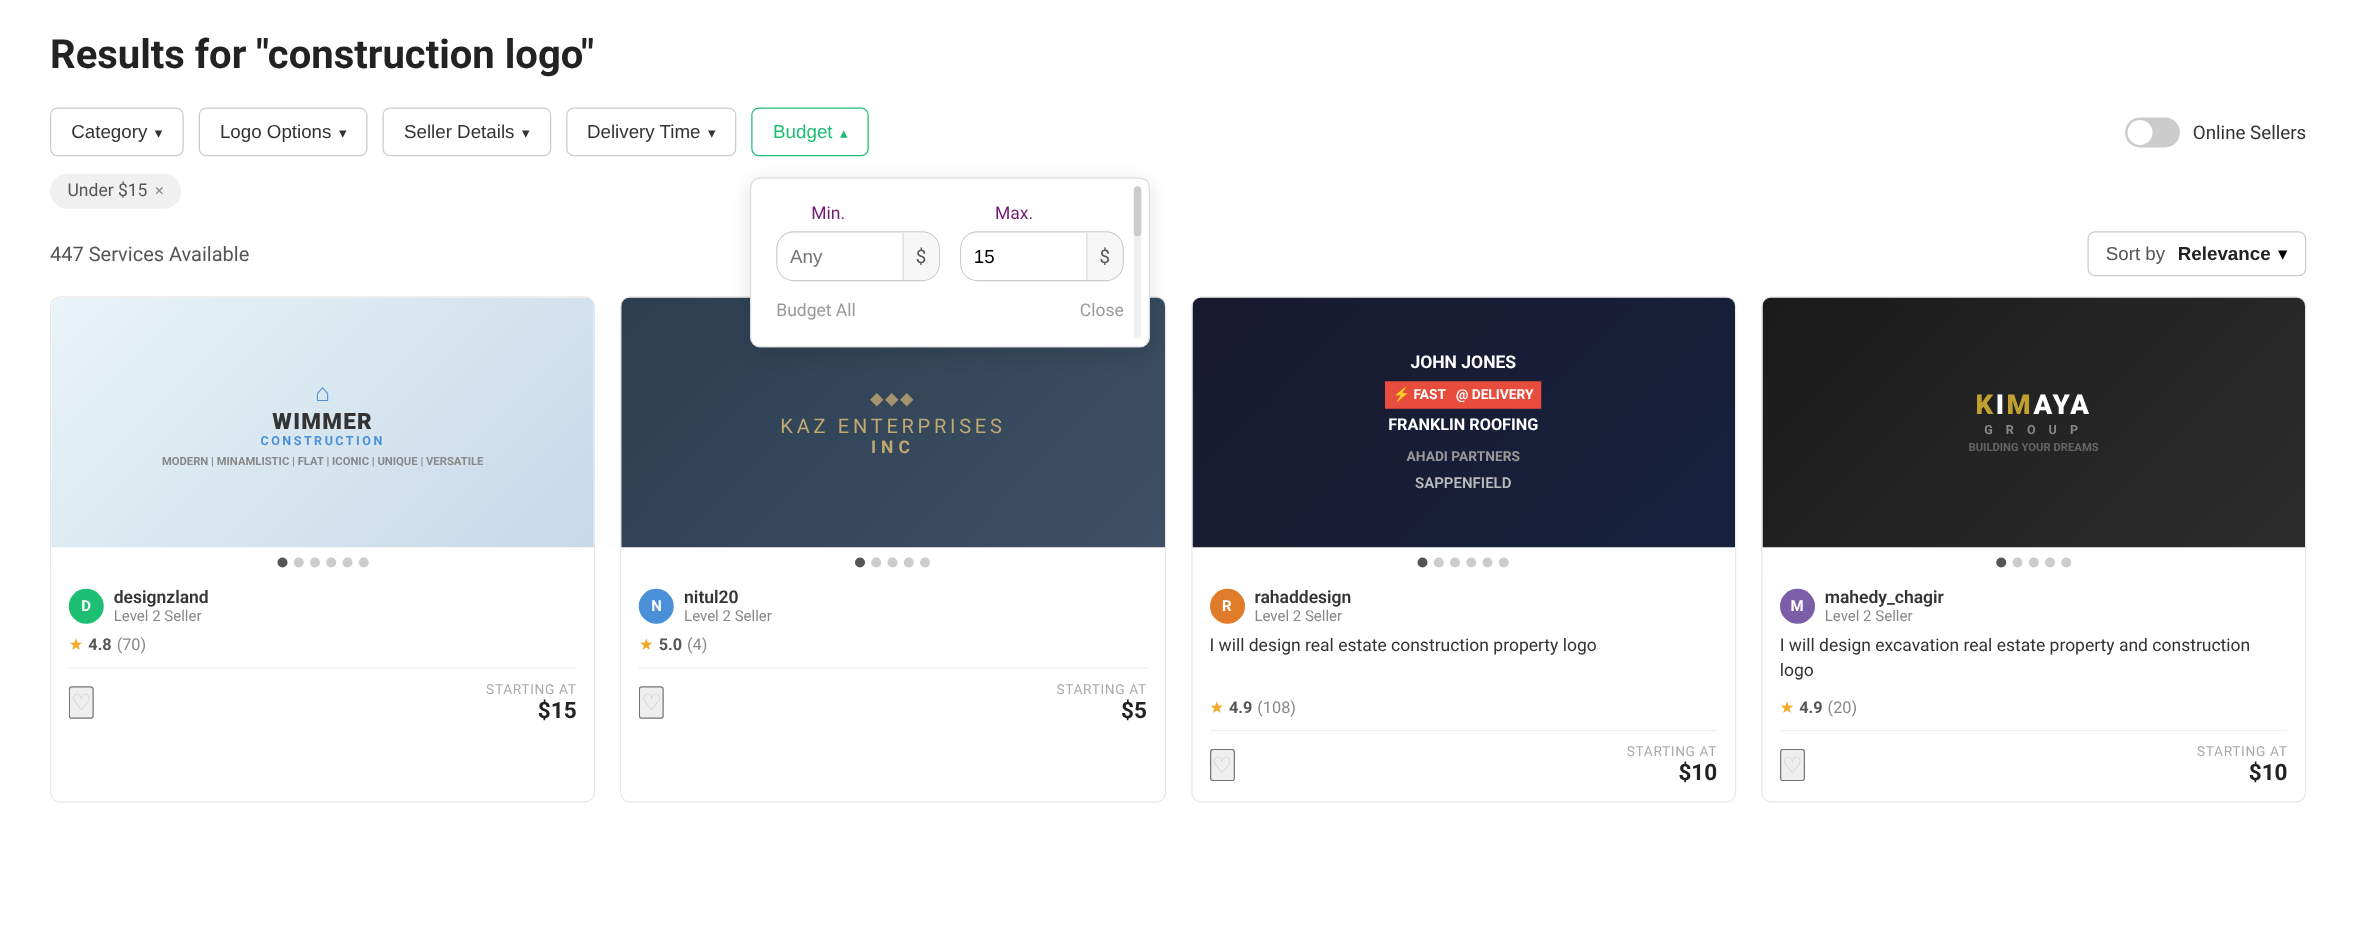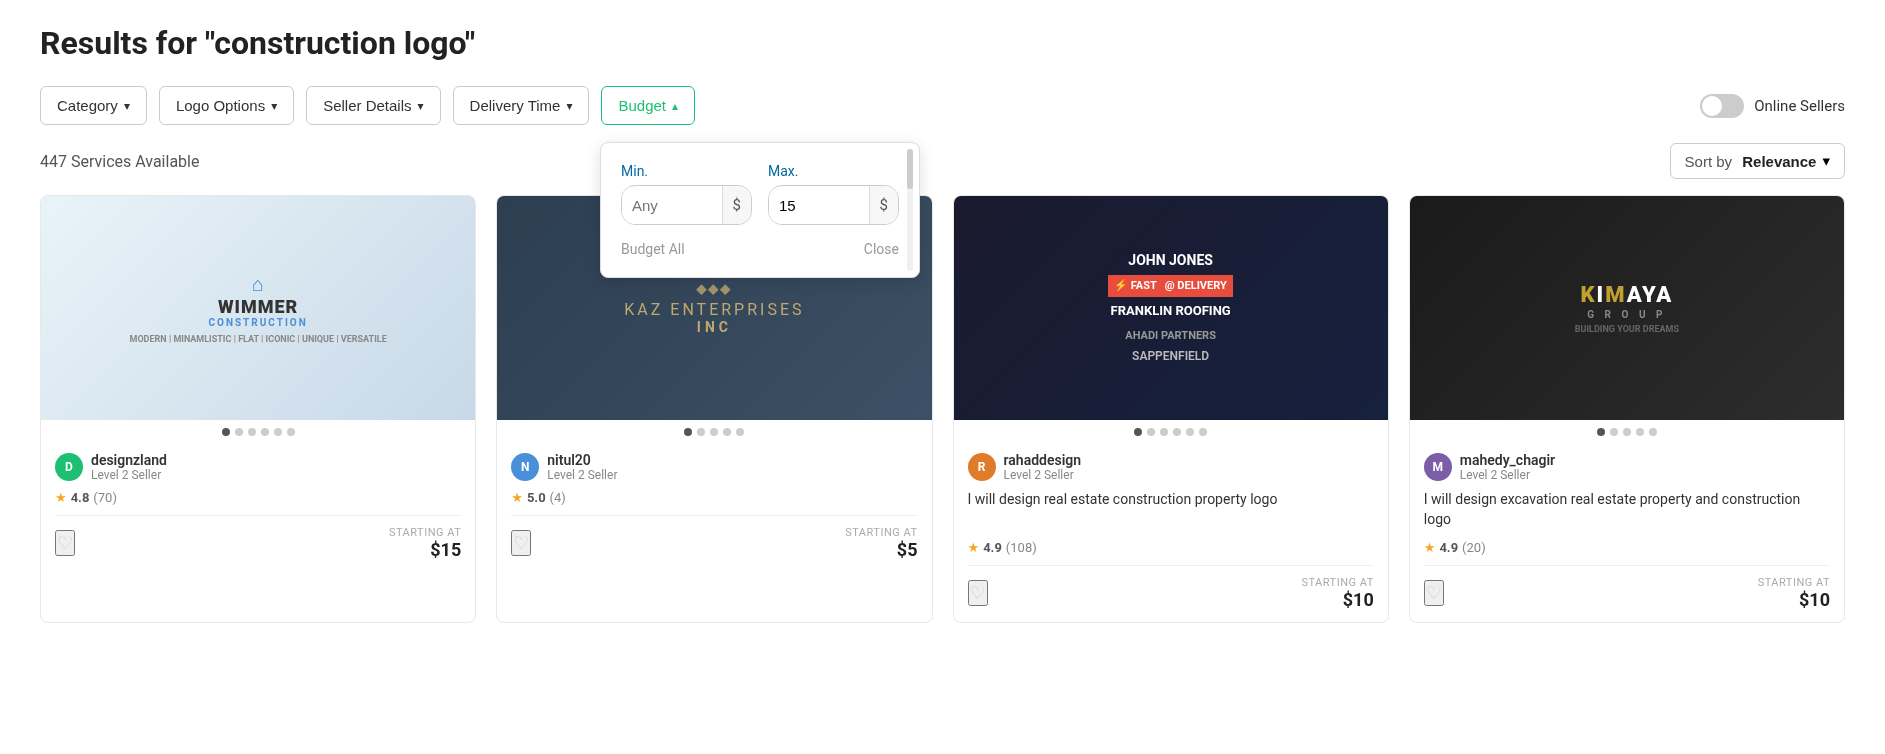--- a/index.html
+++ b/index.html
@@ -42,35 +42,35 @@
     .sort-btn span.value { font-weight: 700; color: #222; }
     
     .budget-dropdown {
       position: absolute; top: 56px; left: 560px; z-index: 100;
       background: #fff; border: 1px solid #ddd; border-radius: 8px;
       width: 320px; box-shadow: 0 4px 16px rgba(0,0,0,0.12);
       padding: 20px;
     }
     .budget-dropdown .row { display: flex; gap: 16px; margin-bottom: 16px; }
     .budget-col { flex: 1; }
-    .budget-col label { font-size: 14px; color: #0369a1; display: block; margin-bottom: 6px; }
+    .budget-col label { font-size: 14px; color: #701a75; display: block; margin-bottom: 6px; margin-left: 28px; }
     .budget-input-wrap {
       display: flex; align-items: center; border: 1.5px solid #ccc; border-radius: 14px; overflow: hidden;
     }
     .budget-input-wrap input {
       border: none; outline: none; padding: 10px 10px; font-size: 15px; width: 100%;
     }
     .budget-input-wrap .dollar { padding: 10px 10px; background: #f7f7f7; color: #555; font-size: 15px; border-left: 1px solid #ddd; }
     .budget-actions { display: flex; justify-content: space-between; align-items: center; margin-top: 4px; }
     .budget-actions .clear-all { font-size: 14px; color: #999; cursor: pointer; }
     .budget-actions .close-btn { font-size: 14px; color: #999; cursor: pointer; }
     
     .cards-grid { display: grid; grid-template-columns: repeat(4, 1fr); gap: 20px; margin-top: 10px; }
     .card { border: 1px solid #e8e8e8; border-radius: 8px; overflow: hidden; background: #fff; }
-    .card-img-placeholder { width: 100%; height: 224px; background: #888; display: flex; align-items: center; justify-content: flex-end; }
+    .card-img-placeholder { width: 100%; height: 200px; background: #888; display: flex; align-items: center; justify-content: flex-end; }
     .card-dots { display: flex; gap: 5px; justify-content: center; padding: 8px 0 4px; background: #fff; position: relative; }
     .card-dots span { width: 8px; height: 8px; border-radius: 50%; background: #ccc; display: inline-block; }
     .card-dots span.active { background: #555; }
     .card-body { padding: 12px 14px; }
     .card-seller { display: flex; align-items: center; gap: 8px; margin-bottom: 8px; }
     .avatar { width: 28px; height: 28px; border-radius: 50%; background: #ddd; display: flex; align-items: center; justify-content: center; font-size: 12px; color: #fff; font-weight: 700; }
     .avatar.green { background: #1dbf73; }
     .avatar.blue { background: #4a90d9; }
     .avatar.orange { background: #e07b2a; }
     .avatar.purple { background: #7b5ea7; }
@@ -160,20 +160,26 @@
     </div>
 
     <div class="online-sellers-toggle">
       <div class="toggle-switch">
         <div class="knob"></div>
       </div>
       <span>Online Sellers</span>
     </div>
   </div>
 
+  <div class="filter-tags-row">
+    <div class="tag">
+      <span>Under $15</span>
+      <span class="x">×</span>
+    </div>
+  </div>
 
   <div class="results-header">
     <span class="results-count">447 Services Available</span>
     <button class="sort-btn">
       <span class="label">Sort by&nbsp;</span>
       <span class="value">Relevance</span>
       <span>▾</span>
     </button>
   </div>
 

